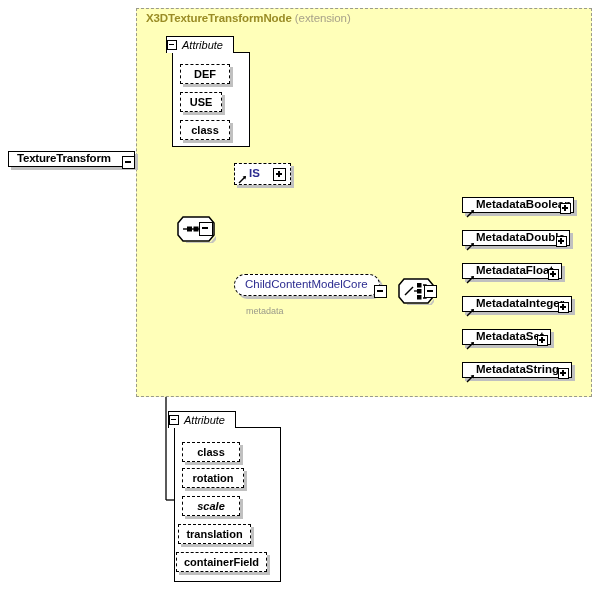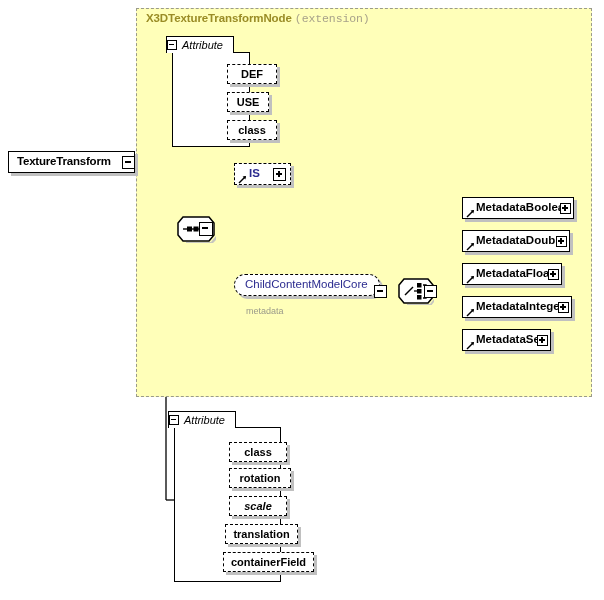--- a/index.html
+++ b/index.html
@@ -34,32 +34,31 @@
     left: 146px; top: 12px;
     font-size: 11.5px;
     font-weight: bold;
     color: #9a8c26;
     white-space: nowrap;
     letter-spacing: -0.1px;
   }
   .ext-title .ext-sub {
     font-weight: normal;
     color: #a8a28a;
-    font-family: Liberation Mono, monospace;
   }
 
   
   .elbox {
     background: #ffffff;
     border: 1.6px solid #000000;
     box-sizing: border-box;
     box-shadow: 3px 3px 0 0 #c0c0c0;
     display: flex;
     align-items: center;
-    height: 22px;
+    height: 16px;
   }
   .elbox .label {
     font-size: 11.5px;
     font-weight: bold;
     color: #000;
     white-space: nowrap;
     line-height: 1;
   }
 
   
@@ -171,21 +170,20 @@
   .attr-chip {
     position: absolute;
     height: 20px;
     background: #ffffff;
     border: 1.5px dashed #000;
     box-sizing: border-box;
     display: flex;
     align-items: center;
     justify-content: center;
     box-shadow: 3px 3px 0 0 #c0c0c0;
-    margin-left: 47px;
   }
   .attr-chip span {
     font-size: 11px;
     font-weight: bold;
     color: #000;
     white-space: nowrap;
     line-height: 1;
   }
 
   
@@ -378,20 +376,28 @@
 
   <div class="abs elbox meta-el" style="left:462px; top:329px; width:89px;">
     <svg class="meta-arrow" viewBox="0 0 9 9">
       <path d="M1 8 L7.5 1.5" stroke="#000" stroke-width="1.5" fill="none"></path>
       <path d="M8 1 L4.6 1.6 L7.4 4.4 Z" fill="#000"></path>
     </svg>
     <span class="label">MetadataSet</span>
     <div class="pmbox plus" style="left:74px; top:5px;"></div>
   </div>
 
+  <div class="abs elbox meta-el" style="left:462px; top:362px; width:110px;">
+    <svg class="meta-arrow" viewBox="0 0 9 9">
+      <path d="M1 8 L7.5 1.5" stroke="#000" stroke-width="1.5" fill="none"></path>
+      <path d="M8 1 L4.6 1.6 L7.4 4.4 Z" fill="#000"></path>
+    </svg>
+    <span class="label">MetadataString</span>
+    <div class="pmbox plus" style="left:95px; top:5px;"></div>
+  </div>
 
   <div class="attr-panel" style="left:174px; top:427px; width:107px; height:155px;"></div>
   <div class="attr-tab" style="left:168px; top:411px; width:68px;">
     <div class="tab-toggle"></div>
     <span class="tab-label">Attribute</span>
   </div>
   <div class="attr-chip" style="left:182px; top:442px; width:58px;">
     <span>class</span>
   </div>
   <div class="attr-chip" style="left:182px; top:468px; width:62px;">

